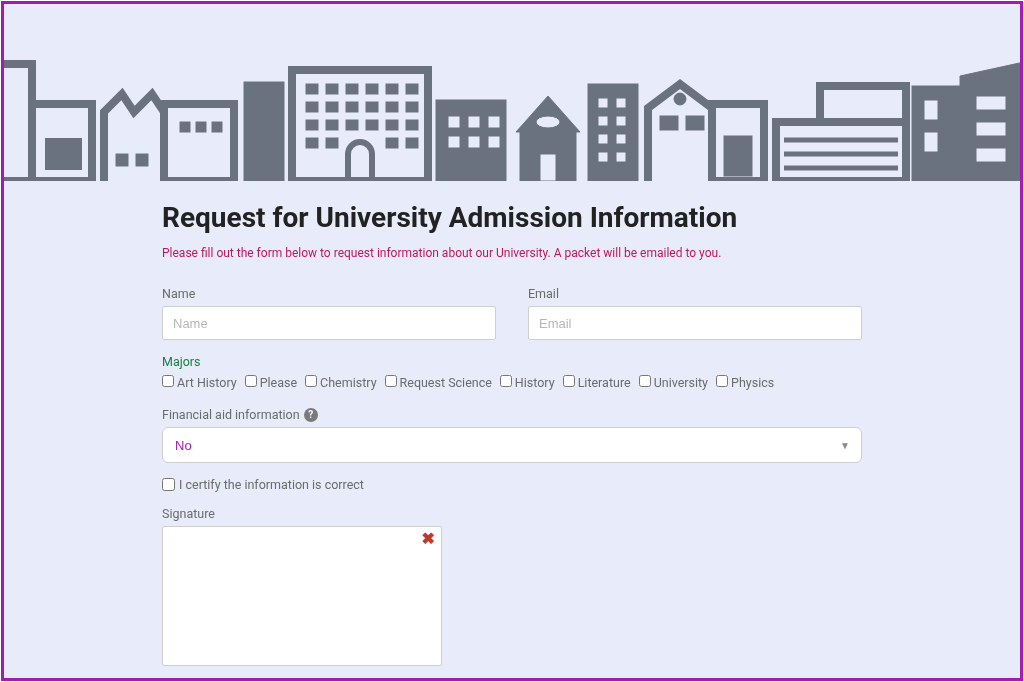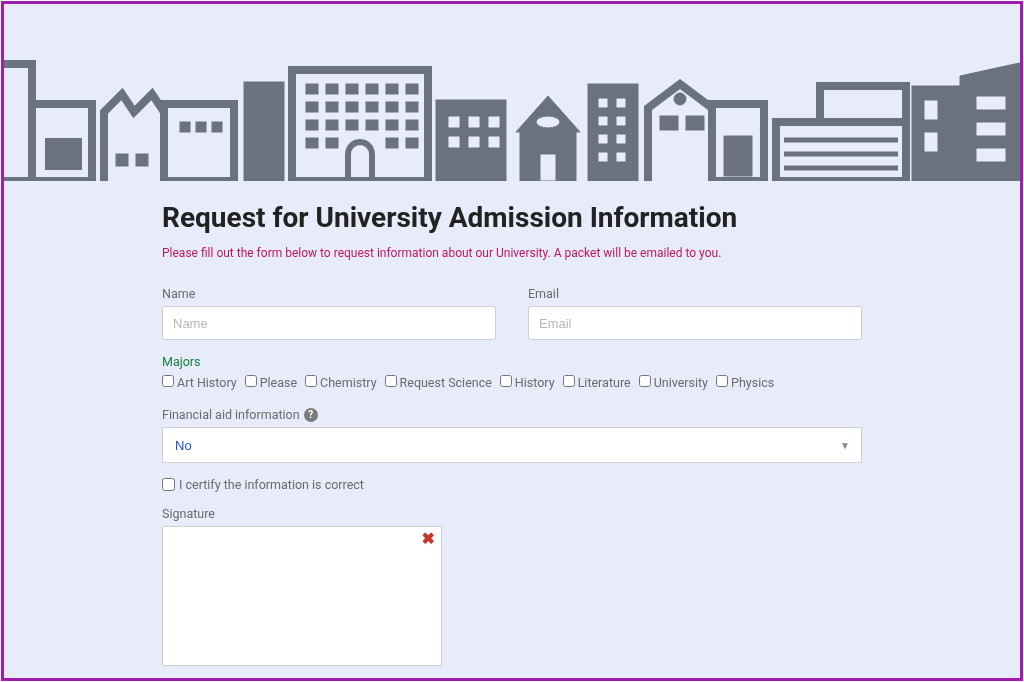--- a/index.html
+++ b/index.html
@@ -88,25 +88,25 @@
     background: #7a7a7a;
     color: #fff;
     font-size: 10px;
     font-weight: 700;
   }
   .select-wrap { position: relative; margin-bottom: 14px; }
   .select {
     width: 100%;
     height: 36px;
     border: 1px solid #cfcfcf;
-    border-radius: 0;
+    border-radius: 6px;
     background: #fff;
     padding: 0 12px;
     font-size: 13px;
-    color: #1d4ed8;
+    color: #a21caf;
     appearance: none;
     -webkit-appearance: none;
   }
   .select-caret {
     position: absolute;
     right: 12px; top: 50%;
     transform: translateY(-50%);
     color: #8a8a8a;
     pointer-events: none;
     font-size: 10px;

